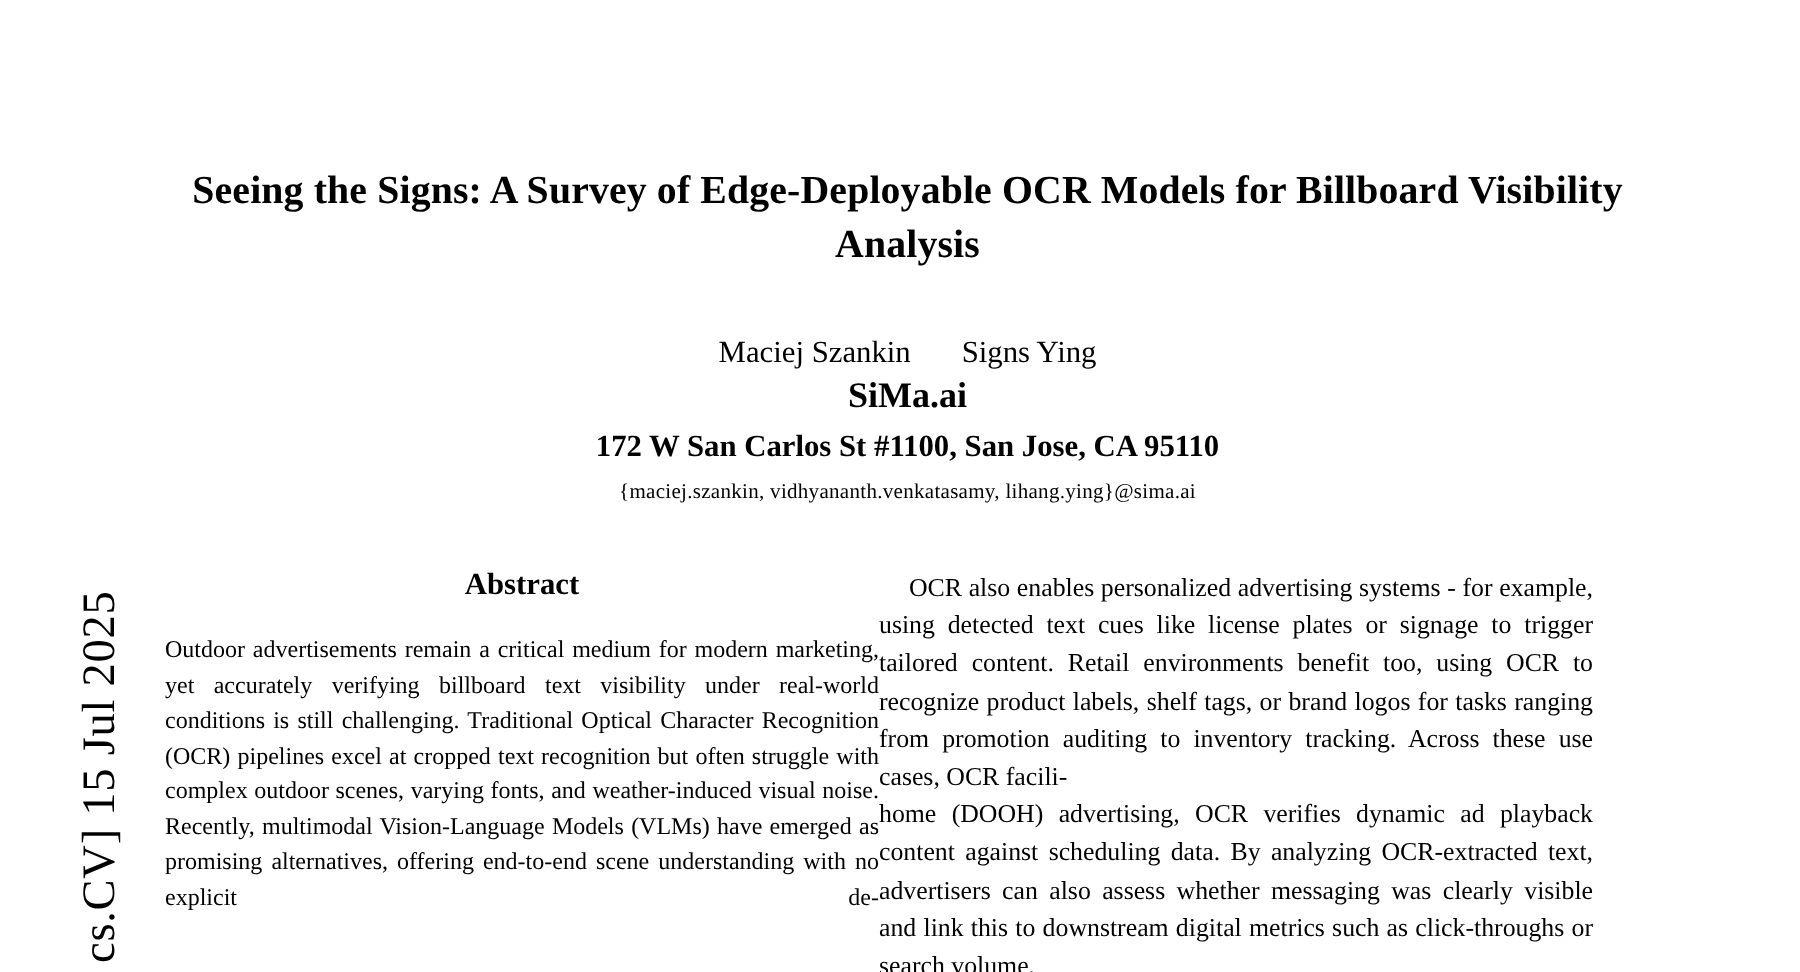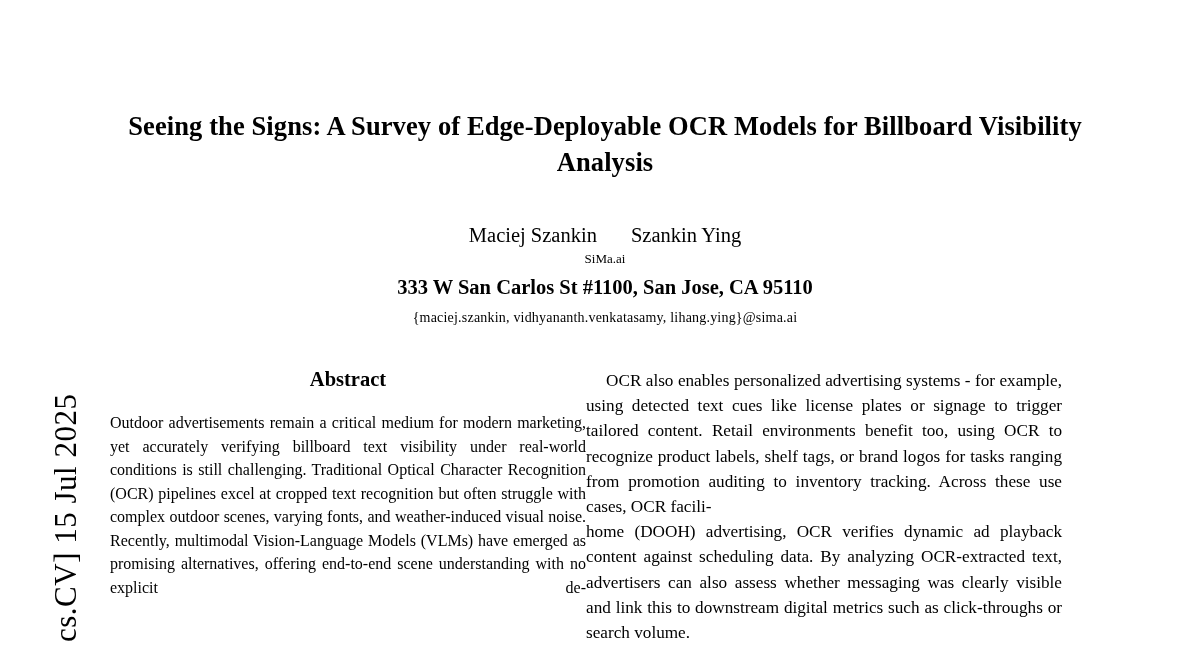--- a/index.html
+++ b/index.html
@@ -63,22 +63,23 @@
     text-align: center;
   }
   .authors-row {
     font-size: 20.5px;
     display: flex;
     justify-content: center;
     gap: 34px;
     align-items: flex-end;
   }
   .affiliation {
-    font-size: 13px;
+    font-size: 24px;
     margin-top: 4px;
+    font-weight: bold;
   }
   .address {
     font-size: 20.5px;
     font-weight: bold;
     margin-top: 9px;
   }
   .emails {
     font-family: Liberation Serif, serif;
     font-size: 14px;
     margin-top: 11px;
@@ -123,24 +124,24 @@
   <div class="stamp-text">cs.CV]  15 Jul 2025</div>
 </div>
 
 <div class="page">
 
   <div class="title">Seeing the Signs: A Survey of Edge-Deployable OCR Models for Billboard Visibility Analysis</div>
 
   <div class="authors">
     <div class="authors-row">
       <span>Maciej Szankin</span>
-      <span>Szankin Ying</span>
+      <span>Signs Ying</span>
     </div>
     <div class="affiliation">SiMa.ai</div>
-    <div class="address">333 W San Carlos St #1100, San Jose, CA 95110</div>
+    <div class="address">172 W San Carlos St #1100, San Jose, CA 95110</div>
     <div class="emails">{maciej.szankin, vidhyananth.venkatasamy, lihang.ying}@sima.ai</div>
   </div>
 
   <div class="columns">
     <div class="col">
       <div class="abstract-head">Abstract</div>
       <div class="abstract-body">Outdoor advertisements remain a critical medium for modern marketing, yet accurately verifying billboard text visibility under real-world conditions is still challenging. Traditional Optical Character Recognition (OCR) pipelines excel at cropped text recognition but often struggle with complex outdoor scenes, varying fonts, and weather-induced visual noise. Recently, multimodal Vision-Language Models (VLMs) have emerged as promising alternatives, offering end-to-end scene understanding with no explicit de-</div>
     </div>
     <div class="col">
       <p class="body-par indent">OCR also enables personalized advertising systems - for example, using detected text cues like license plates or signage to trigger tailored content. Retail environments benefit too, using OCR to recognize product labels, shelf tags, or brand logos for tasks ranging from promotion auditing to inventory tracking. Across these use cases, OCR facili-</p>

